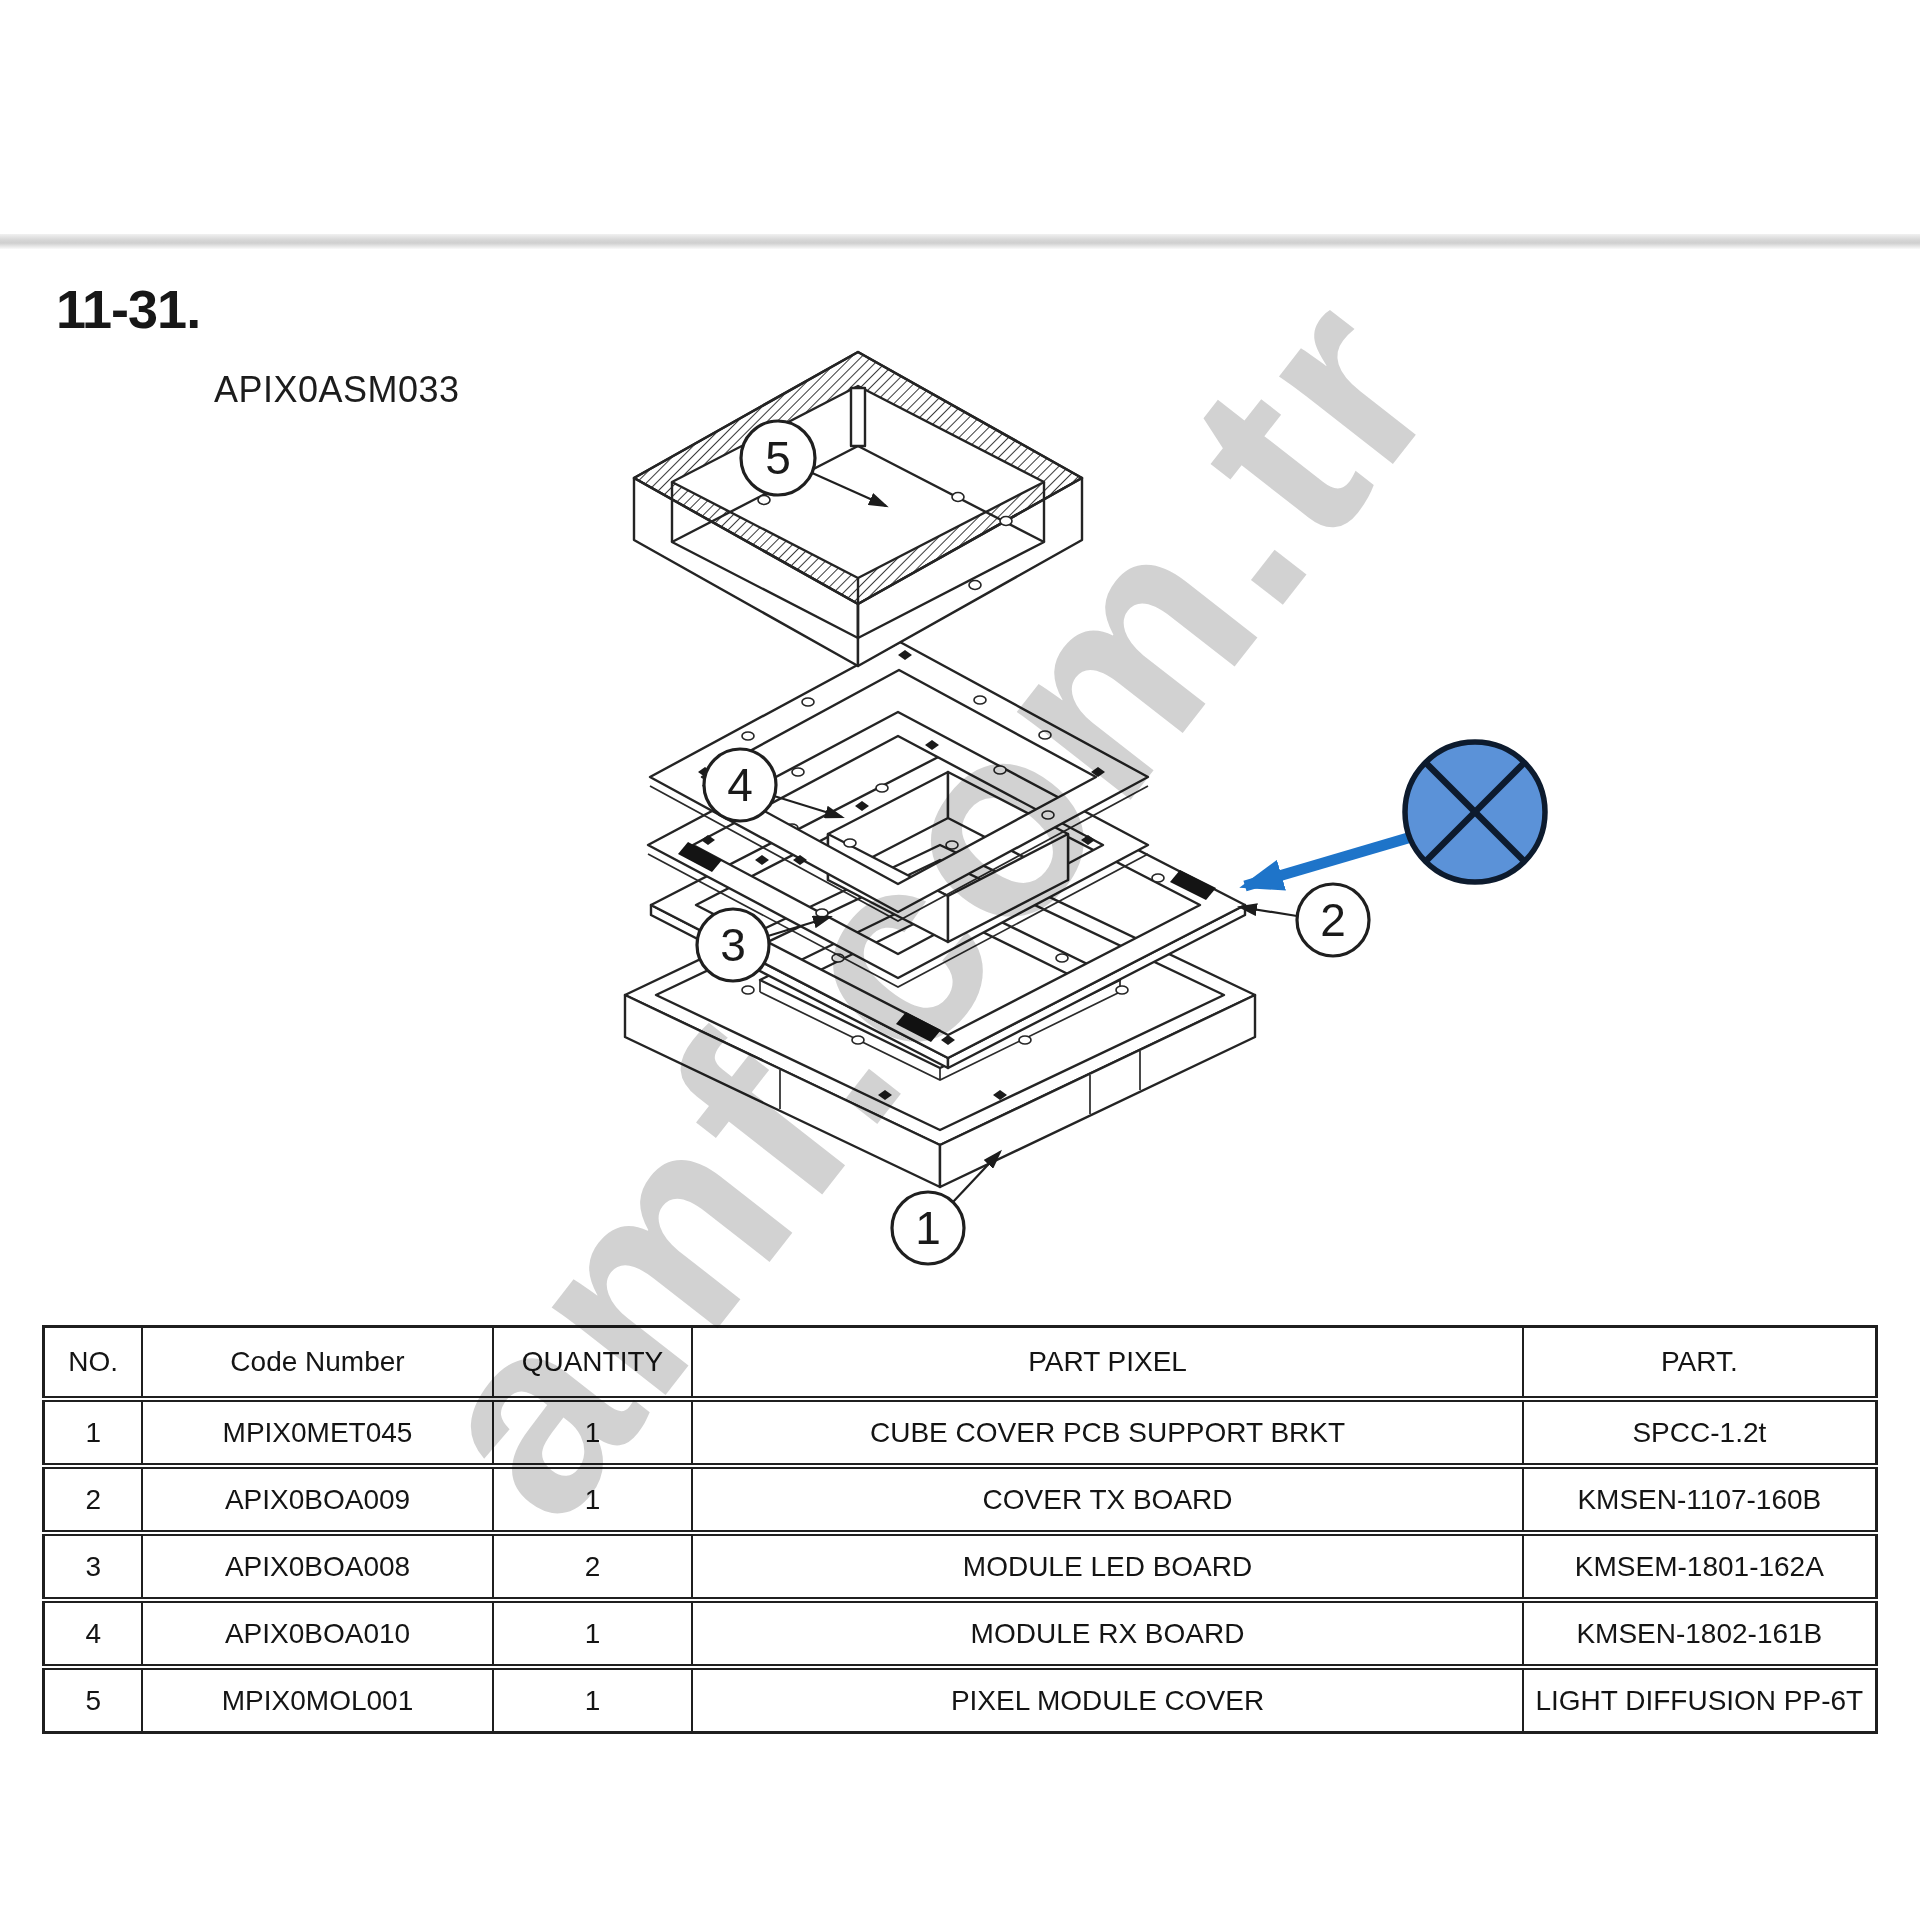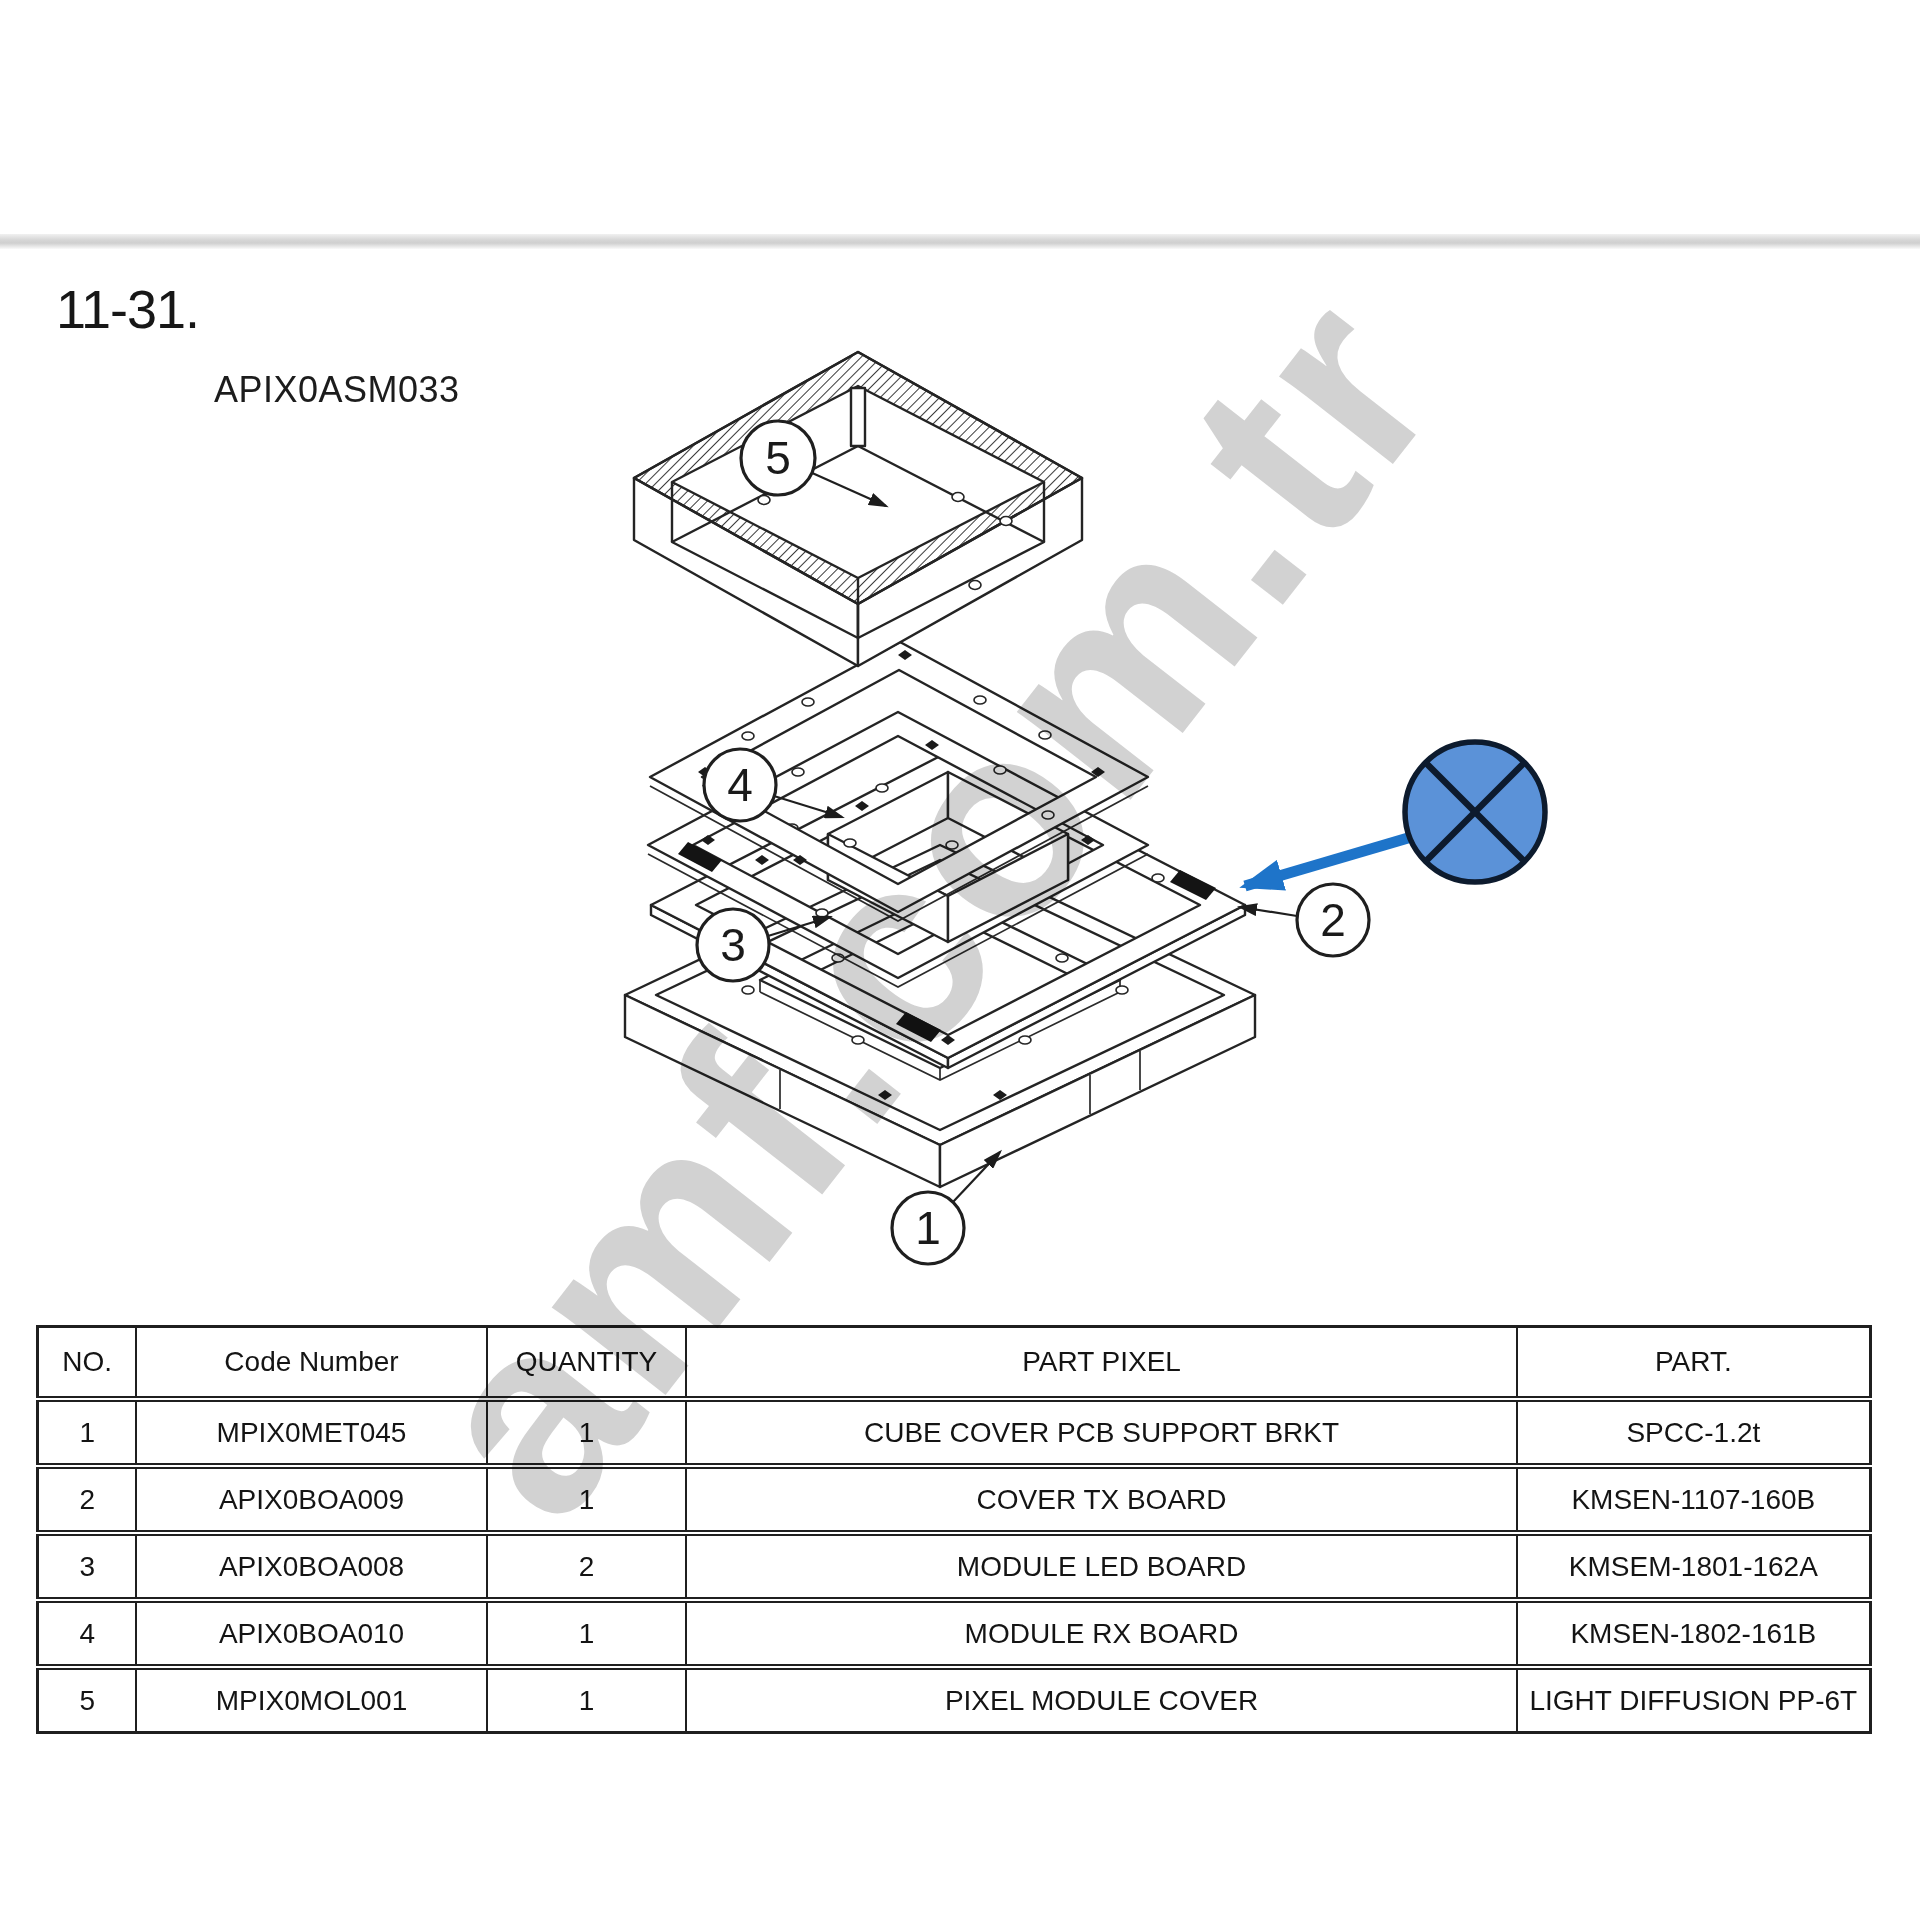--- a/index.html
+++ b/index.html
@@ -8,40 +8,40 @@
     font-family:"Liberation Sans", sans-serif;
     position:relative;overflow:hidden;color:#161616;
   }
   .page{position:absolute;inset:0;}
   .top-band{
     position:absolute;left:0;top:234px;width:1920px;height:15px;
     background:linear-gradient(to bottom,#f1f1f1 0%,#d6d6d6 40%,#cfcfcf 60%,#fafafa 100%);
   }
   .title{
     position:absolute;left:56px;top:278px;
-    font-size:54px;font-weight:normal;letter-spacing:-1px;color:#171717;
+    font-size:54px;font-weight:bold;letter-spacing:-1px;color:#171717;
     display:flex;gap:8px;white-space:nowrap;
   }
   .subtitle{
     position:absolute;left:214px;top:344px;
     font-size:36px;color:#1c1c1c;letter-spacing:.5px;white-space:nowrap;margin-top:25px;
   }
   svg.diagram{position:absolute;left:0;top:0;}
   .ln{stroke:#242424;stroke-width:2.4;fill:none;stroke-linejoin:round;}
   .fw{fill:#ffffff;stroke:#242424;stroke-width:2.4;stroke-linejoin:round;}
   .band{fill:#ffffff;fill-rule:evenodd;stroke:none;}
   .thin{stroke:#2a2a2a;stroke-width:1.7;fill:none;}
   .hole{fill:#ffffff;stroke:#242424;stroke-width:1.6;}
   .stud{fill:#1b1b1b;stroke:none;}
   .blk{fill:#141414;stroke:none;}
   .leader{stroke:#1f1f1f;stroke-width:2.2;fill:none;}
   .co{fill:#ffffff;stroke:#1f1f1f;stroke-width:3.2;}
   .cn{font-family:"Liberation Sans",sans-serif;font-size:46px;fill:#1a1a1a;text-anchor:middle;}
   .parts-table{
-    position:absolute;left:36px;top:1325px;width:1836px;
+    position:absolute;left:42px;top:1325px;width:1836px;
     border-collapse:collapse;table-layout:fixed;
     border:3px solid #1f1f1f;font-size:28px;color:#141414;
   }
   .parts-table th{height:66px;font-weight:normal;text-align:center;border-left:2px solid #1f1f1f;}
   .parts-table td{height:59px;text-align:center;border-left:2px solid #1f1f1f;white-space:nowrap;overflow:hidden;}
   .parts-table tbody td{border-top:6px double #1f1f1f;}
   .watermark{
     position:absolute;left:360px;top:1380px;
     transform:rotate(-52deg);transform-origin:0 0;
     font-size:272px;font-weight:bold;letter-spacing:6px;

